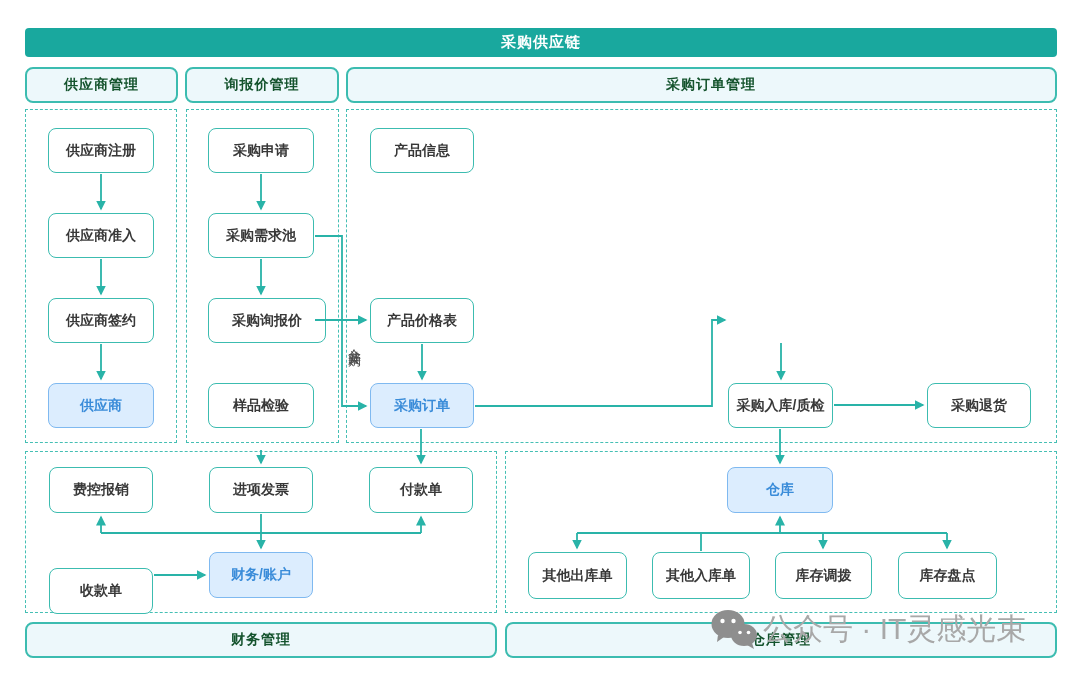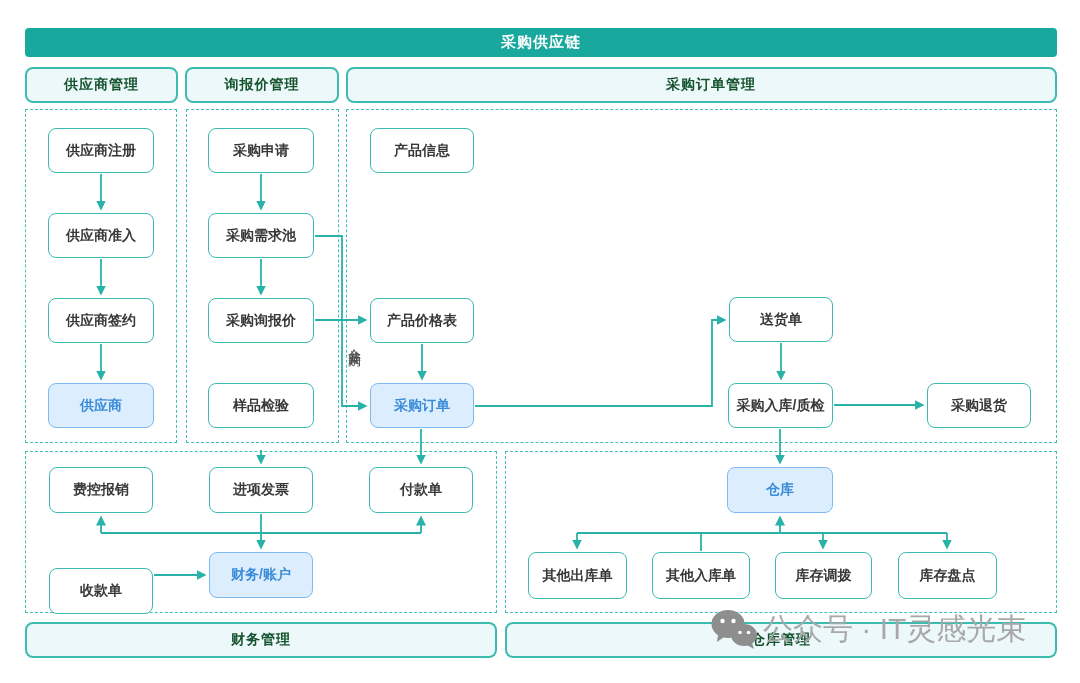--- a/index.html
+++ b/index.html
@@ -109,27 +109,26 @@
 
   <div class="vlabel">合并采购</div>
 
   <div class="node" style="left:48px;top:128px;width:106px;height:45px;">供应商注册</div>
   <div class="node" style="left:48px;top:213px;width:106px;height:45px;">供应商准入</div>
   <div class="node" style="left:48px;top:298px;width:106px;height:45px;">供应商签约</div>
   <div class="node blue" style="left:48px;top:383px;width:106px;height:45px;">供应商</div>
 
   <div class="node" style="left:208px;top:128px;width:106px;height:45px;">采购申请</div>
   <div class="node" style="left:208px;top:213px;width:106px;height:45px;">采购需求池</div>
-  <div class="node" style="left:208px;top:298px;width:106px;height:45px;">采购询报价</div>
+  <div class="node" style="left:208px;top:298px;width:118px;height:45px;">采购询报价</div>
   <div class="node" style="left:208px;top:383px;width:106px;height:45px;">样品检验</div>
 
   <div class="node" style="left:370px;top:128px;width:104px;height:45px;">产品信息</div>
   <div class="node" style="left:370px;top:298px;width:104px;height:45px;">产品价格表</div>
   <div class="node blue" style="left:370px;top:383px;width:104px;height:45px;">采购订单</div>
-  <div class="node" style="left:729px;top:297px;width:104px;height:45px;">送货单</div>
   <div class="node" style="left:728px;top:383px;width:105px;height:45px;">采购入库/质检</div>
   <div class="node" style="left:927px;top:383px;width:104px;height:45px;">采购退货</div>
 
   <div class="node" style="left:49px;top:467px;width:104px;height:46px;">费控报销</div>
   <div class="node" style="left:209px;top:467px;width:104px;height:46px;">进项发票</div>
   <div class="node" style="left:369px;top:467px;width:104px;height:46px;">付款单</div>
   <div class="node" style="left:49px;top:568px;width:104px;height:46px;">收款单</div>
   <div class="node blue" style="left:209px;top:552px;width:104px;height:46px;">财务/账户</div>
 
   <div class="node blue" style="left:727px;top:467px;width:106px;height:46px;">仓库</div>

